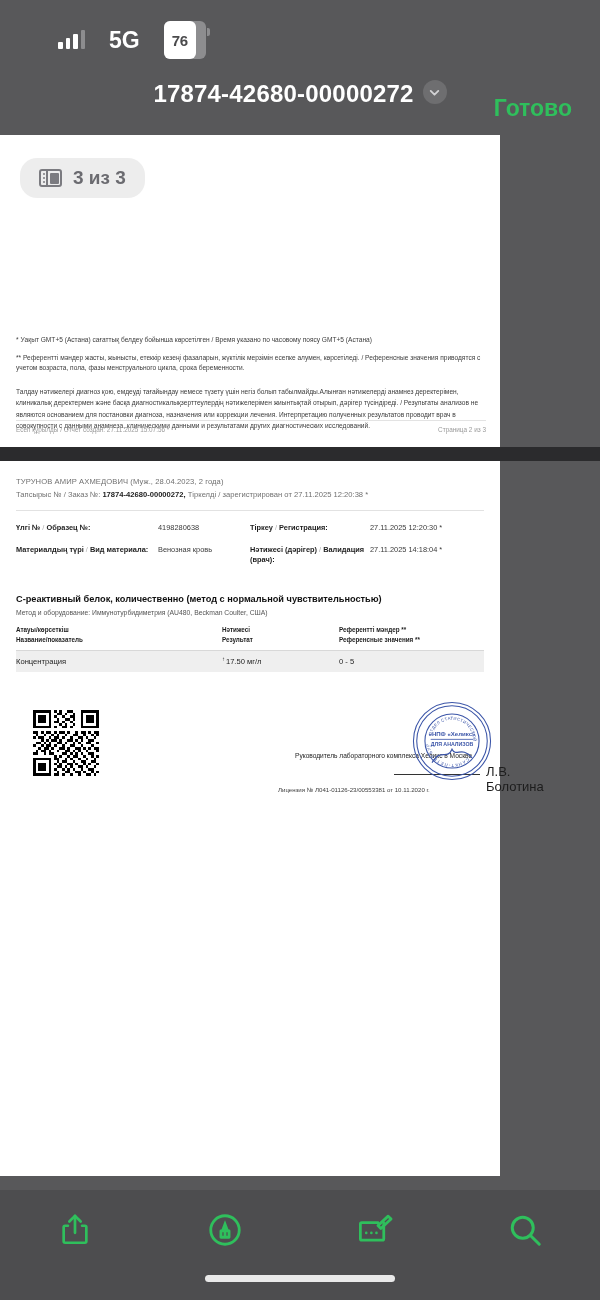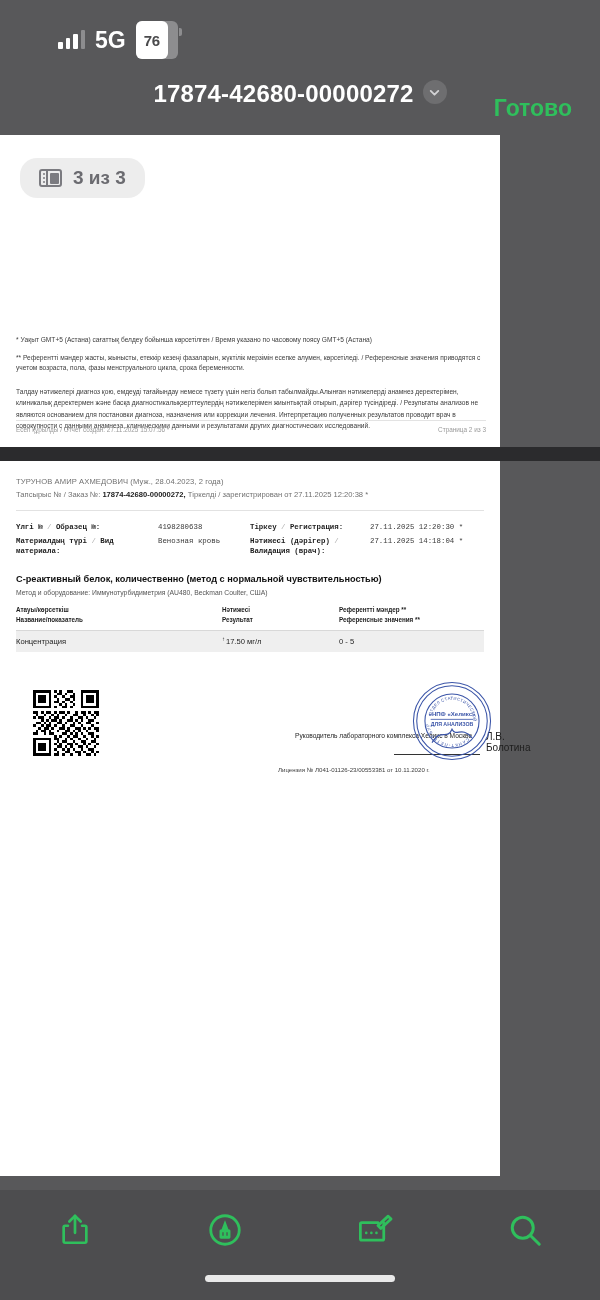--- a/index.html
+++ b/index.html
@@ -12,21 +12,21 @@
   #app { position:relative; width:600px; height:1300px; background:#58585a; }
 
   
   .statusbar {
     position:absolute; top:0; left:0; width:600px; height:80px;
     display:flex; align-items:center; justify-content:space-between;
     padding:0 36px 0 58px;
   }
   .sb-left { display:flex; align-items:center; gap:9px; }
   .sb-time { color:#fff; font-size:29px; font-weight:bold; letter-spacing:0.2px; }
-  .sb-right { display:flex; align-items:center; gap:10px; }
+  .sb-right { display:flex; align-items:center; gap:24px; }
   .sb-5g { color:#fff; font-size:23px; font-weight:bold; }
   .bars { display:flex; align-items:flex-end; gap:3px; height:18px; }
   .bars i { display:block; width:4.5px; background:#fff; border-radius:1px; }
   .bars i:nth-child(1){ height:7px; }
   .bars i:nth-child(2){ height:11px; }
   .bars i:nth-child(3){ height:15px; }
   .bars i:nth-child(4){ height:19px; background:#8d8d8f; }
   .battery { position:relative; width:42px; height:38px; border-radius:6px;
              background:#8d8d8f; display:flex; align-items:center; }
   .battery .fill { position:absolute; left:0; top:0; bottom:0; width:32px;
@@ -85,48 +85,48 @@
   }
 
   
   .rpt { padding:16px 16px 0 16px; }
   .pt-name { color:#707070; font-size:7.6px; letter-spacing:0.1px; }
   .pt-order { color:#707070; font-size:7.6px; margin-top:4px; }
   .pt-order b { color:#1d1d1d; }
   .rule { height:1px; background:#e2e2e2; margin:11px 0 0 0; }
 
   .meta { display:flex; margin-top:12px; }
-  .meta-col { width:50%; display:flex; flex-direction:column; gap:4px;font-family:Liberation Mono, monospace; }
+  .meta-col { width:50%; display:flex; flex-direction:column; gap:12px; }
   .meta-row { display:flex; font-size:7.4px; line-height:1.32; }
   .meta-lbl { width:142px; color:#1d1d1d; font-weight:bold; flex-shrink:0; }
   .meta-lbl .kz { color:#1d1d1d; }
   .meta-lbl .sep { color:#aeaeae; font-weight:normal; }
   .meta-val { color:#3a3a3a; }
   .meta-col:nth-child(2) .meta-lbl { width:120px; }
 
-  .test-title { margin-top:18px; color:#111; font-size:9.2px; font-weight:bold; }
+  .test-title { margin-top:30px; color:#111; font-size:9.2px; font-weight:bold; }
   .test-method { margin-top:5px; color:#555; font-size:6.8px; }
 
   .tbl { margin-top:9px; width:100%; }
   .tbl-head { display:flex; border-bottom:1px solid #d8d8d8; padding-bottom:5px; }
   .th { font-size:6.3px; font-weight:bold; color:#1d1d1d; line-height:1.55; }
   .th .kz { display:block; }
   .th .ru { display:block; }
   .c1 { width:44%; }
   .c2 { width:25%; }
   .c3 { width:31%; }
   .tbl-row { display:flex; background:#efefef; padding:6px 0; align-items:center; }
   .td { font-size:7.6px; color:#1d1d1d; }
   .td .arrow { font-size:6px; vertical-align:top; position:relative; top:-1px; margin-right:1px; }
 
   
   .sig-zone { position:relative; margin-top:26px; height:120px; }
   .qr { position:absolute; left:17px; top:12px; width:66px; height:66px; }
   .sig-txt { position:absolute; left:279px; top:53px; font-size:6.6px; color:#1d1d1d; line-height:1.5; }
-  .sig-name { position:absolute; left:470px; top:53px; font-size:10px; color:#1d1d1d; }
+  .sig-name { position:absolute; left:470px; top:66px; font-size:13px; color:#1d1d1d; }
   .sig-line { position:absolute; left:378px; top:76px; width:86px; height:1px; background:#333; }
   .lic { position:absolute; left:262px; top:88px; font-size:6.1px; color:#3c3c3c; }
   .stamp { position:absolute; left:395px; top:2px; width:82px; height:82px; }
 
   
   .toolbar {
     position:absolute; bottom:0; left:0; width:600px; height:110px;
     background:#4d4d4f;
     display:flex; align-items:flex-start; justify-content:space-around;
     padding-top:14px;

